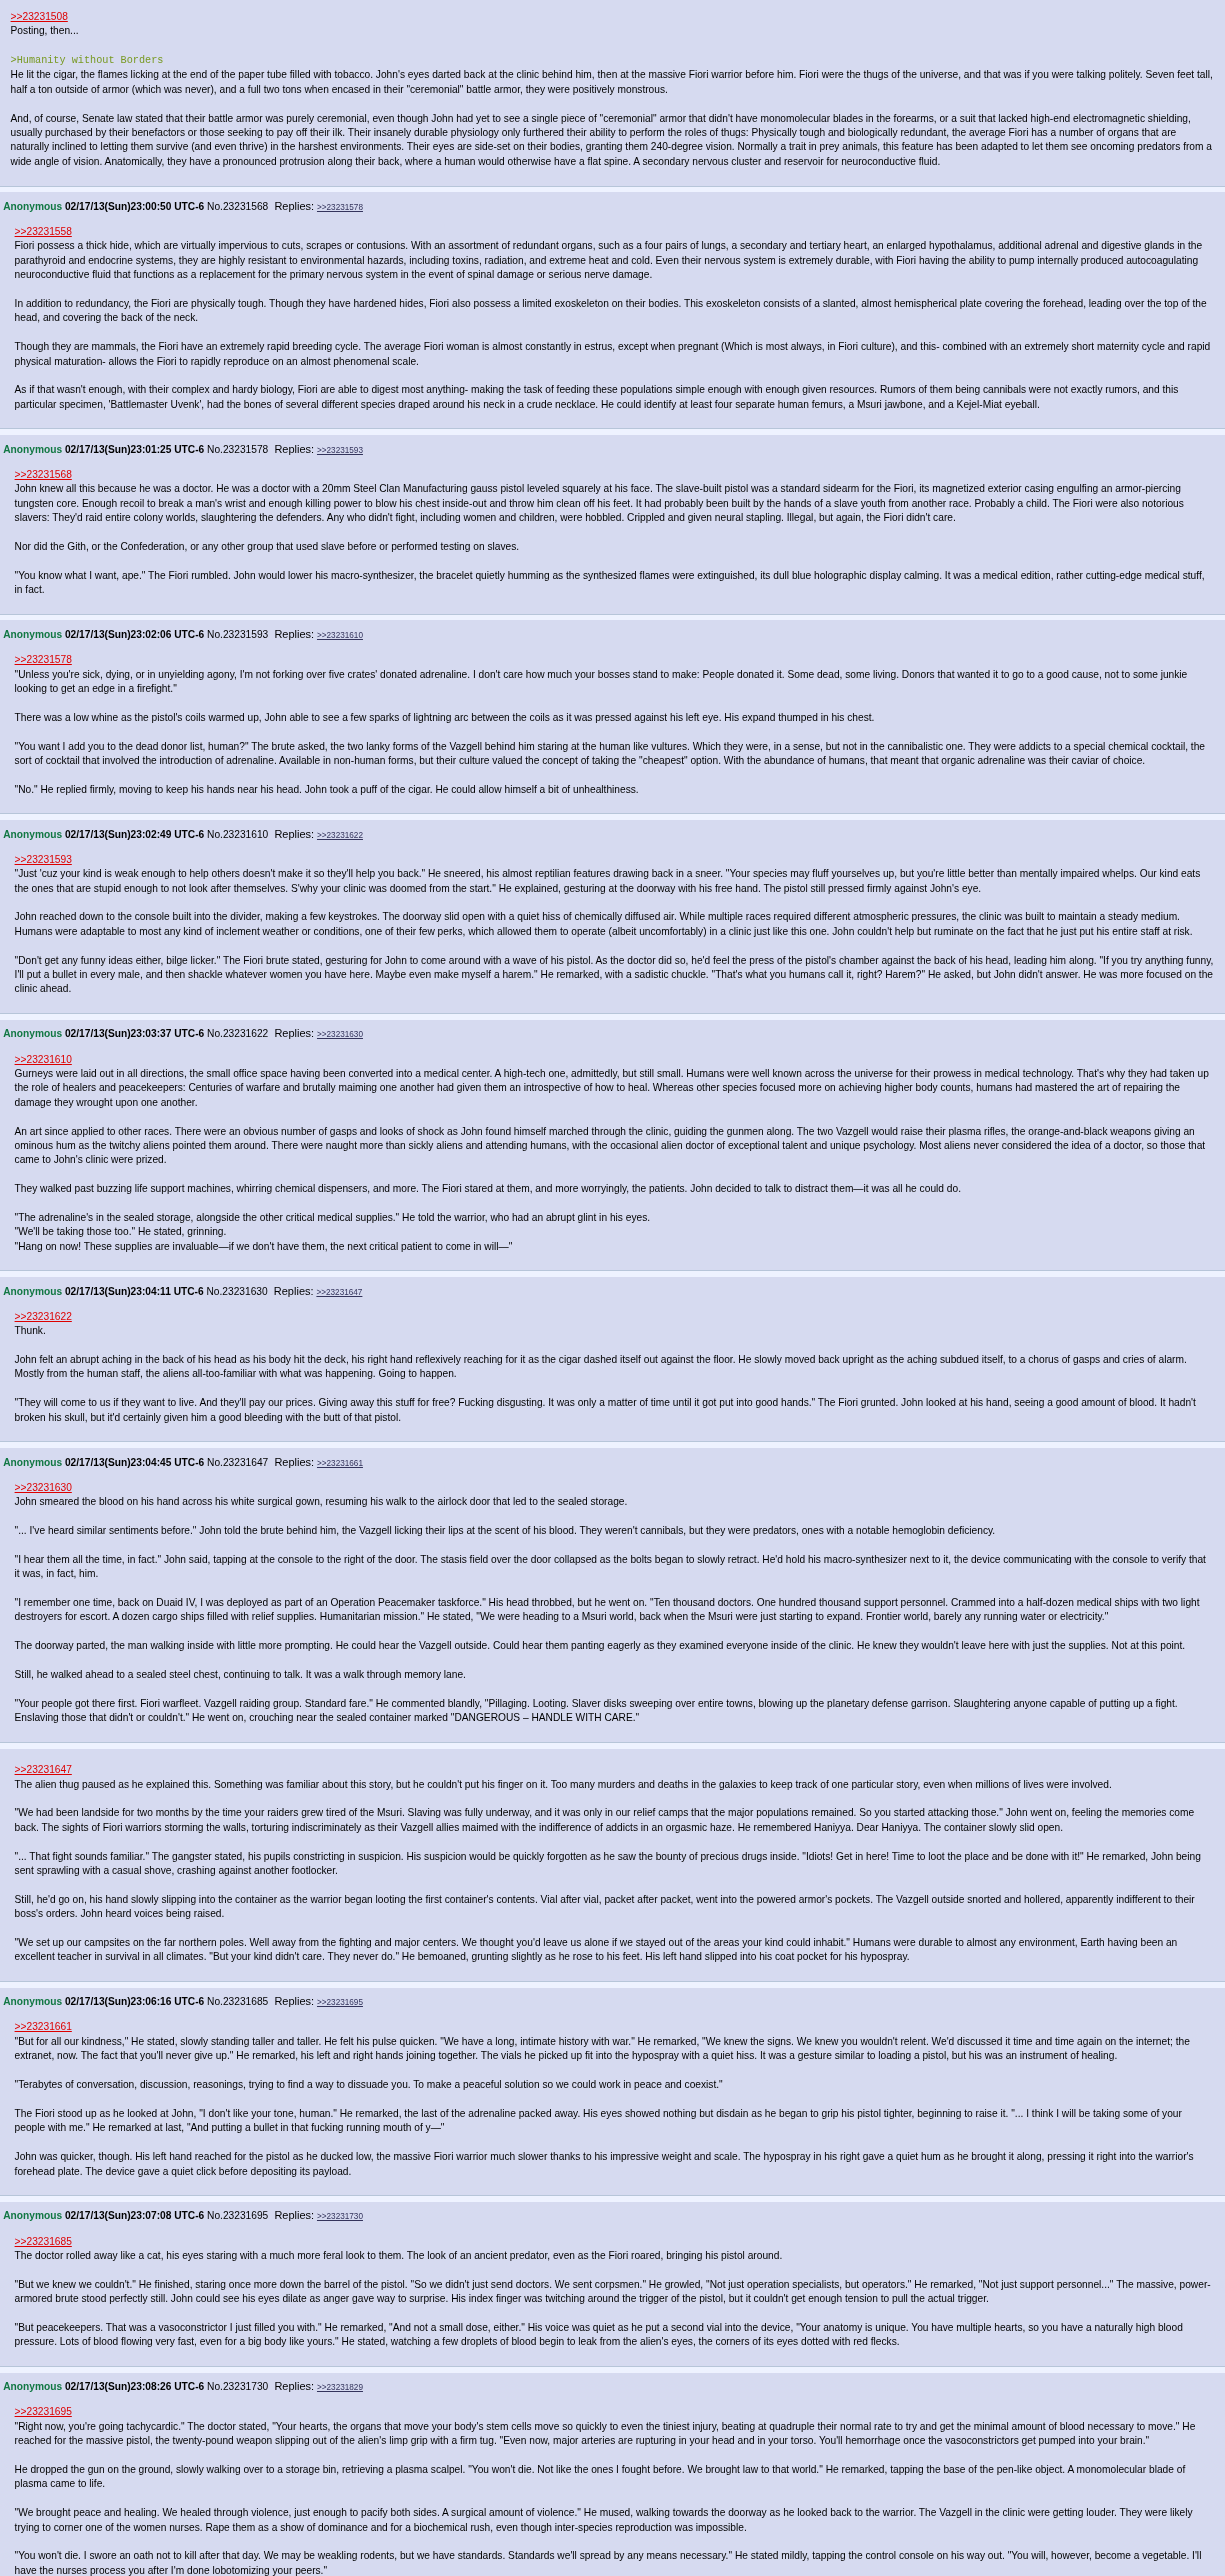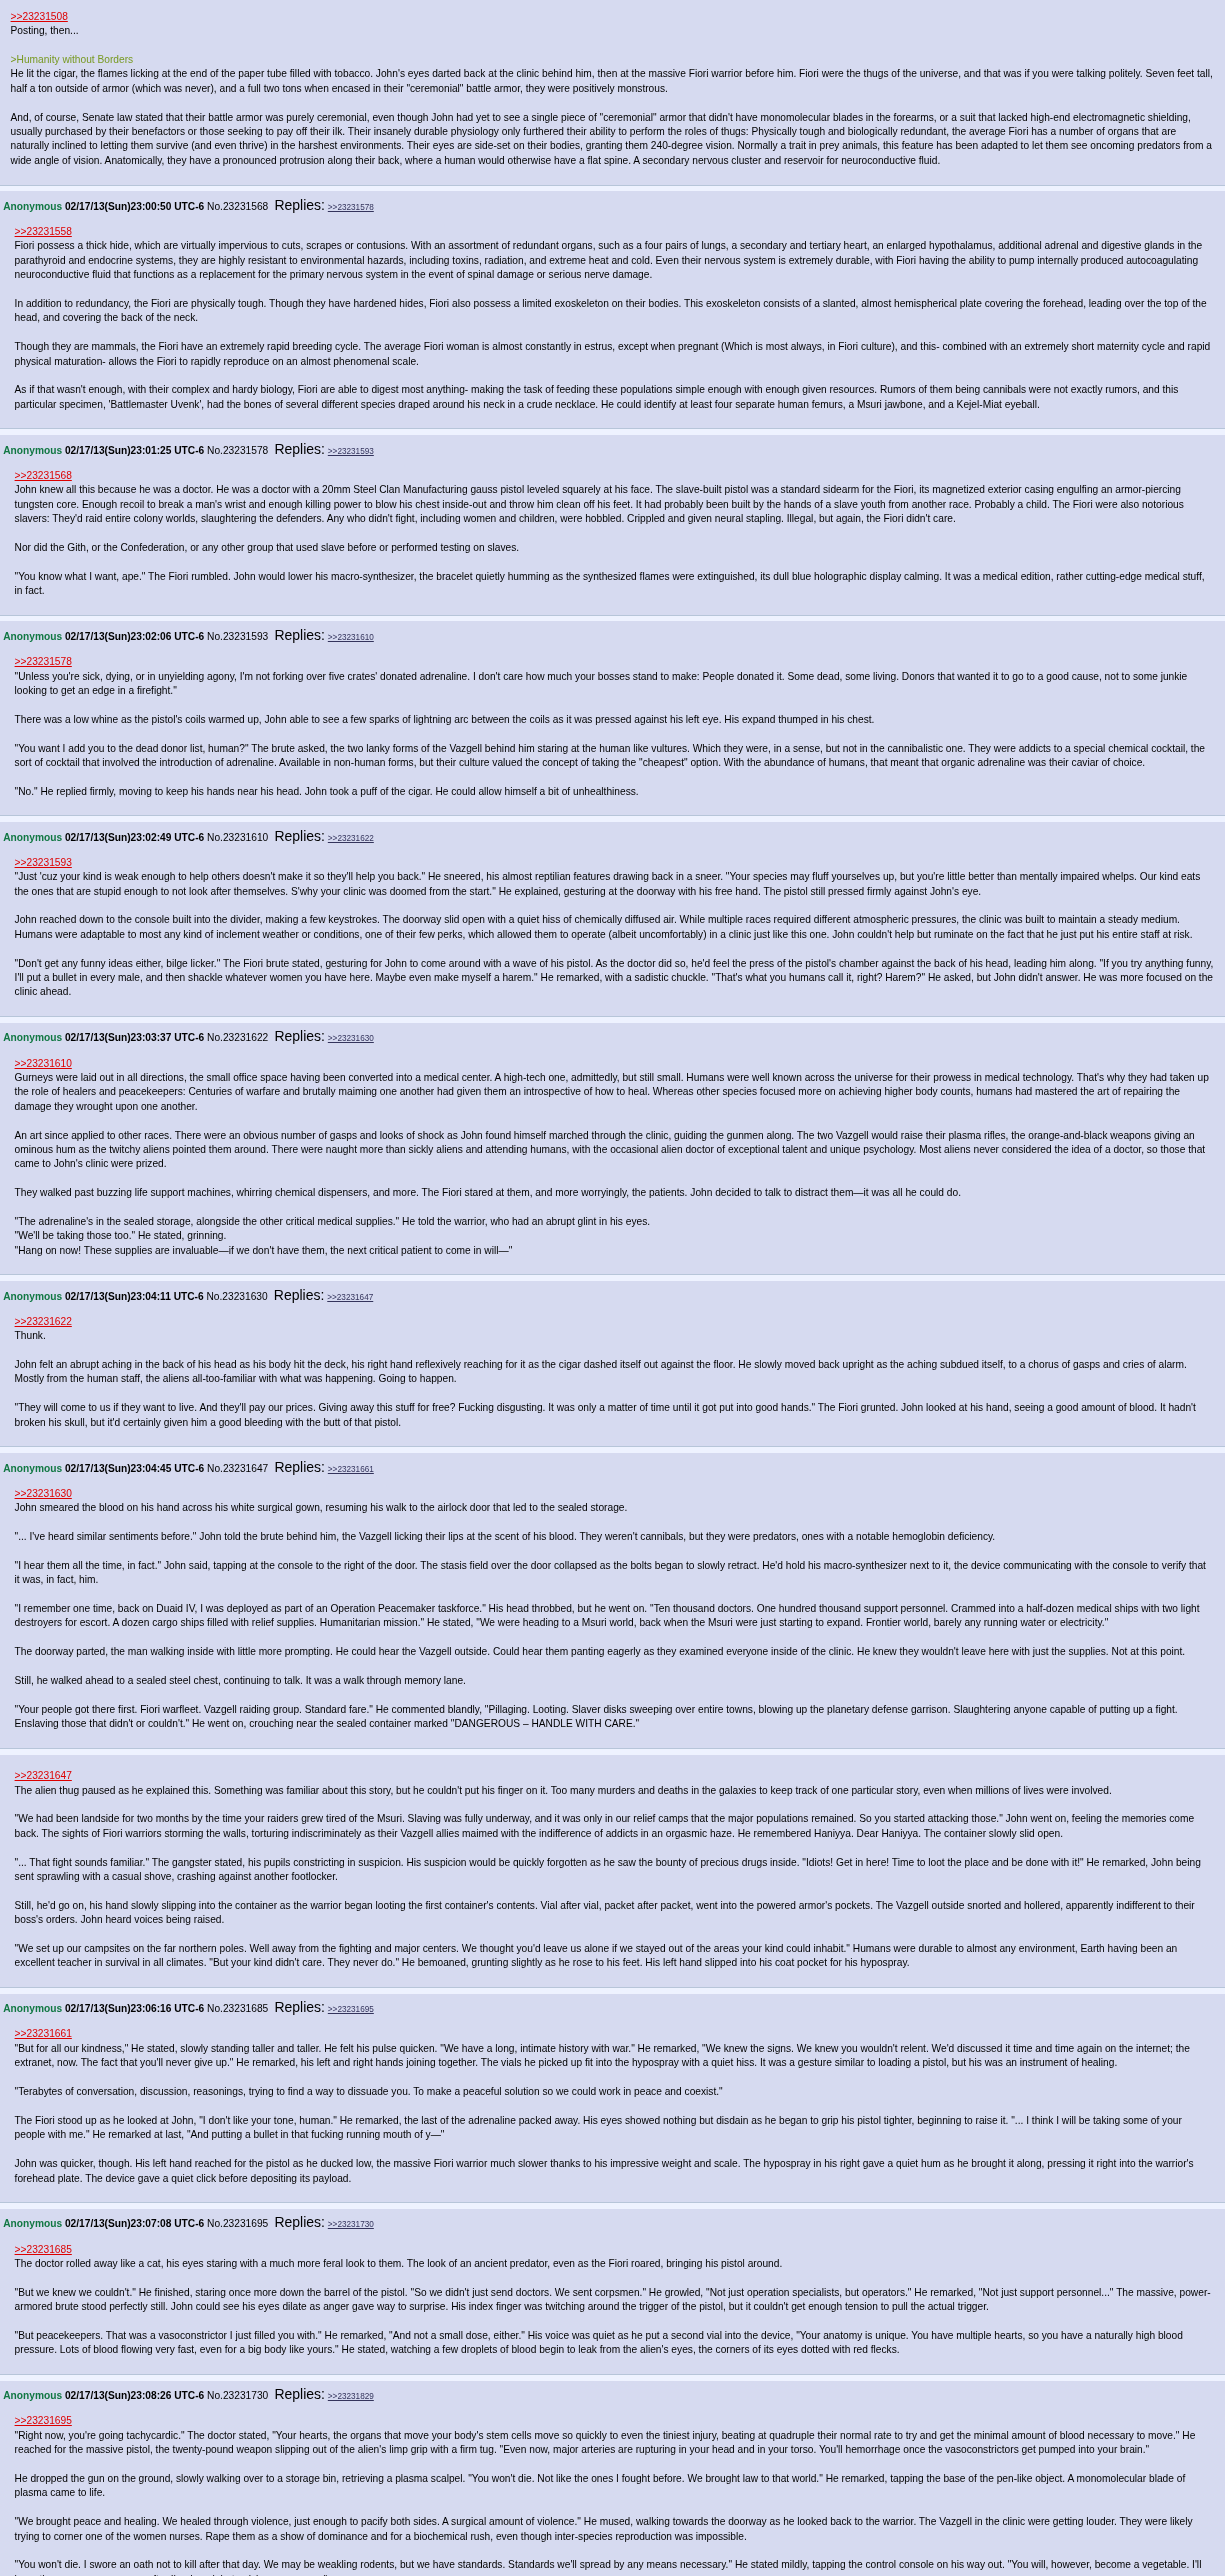--- a/index.html
+++ b/index.html
@@ -20,21 +20,21 @@
     padding: 4.9px 11.4px 16.3px 2.4px;
     margin-bottom: 5.7px;
     box-sizing: border-box;
   }
   .post.partial { padding-top: 9.8px; }
   .post-header { margin: 1.6px 0 0 0.8px; }
   .post-header .name { color: #117743; font-weight: bold; }
   .post-header .datetime { color: #000; font-weight: bold; }
   .post-header .postnum { color: #000; margin-top: 8px; }
   .post-header .replies-label {
-    font-size: 14px;
+    font-size: 11px;
     color: #000;
     margin-left: 3.3px;
   }
   .post-header .backlink {
     font-size: 8.2px;
     color: #34345c;
     text-decoration: underline;
     cursor: pointer;
   }
   blockquote.post-body {
@@ -42,21 +42,21 @@
     padding: 0;
   }
   .post.partial blockquote.post-body { margin: 0 0 0 8.2px; }
   .line { min-height: 14.4px; }
   .line.gap { margin-bottom: 14.4px; }
   a.quotelink {
     color: #dd0000;
     text-decoration: underline;
     cursor: pointer;
   }
-  .greentext { color: #789922; }
+  .greentext { color: #789922; font-family: Liberation Mono, monospace; }
   .para { color: #000; }
 </style>
 </head>
 <body>
 
 <div id="thread">
   <article class="post partial">
 
     <blockquote class="post-body">
         <div class="line"><a class="quotelink" href="#">&gt;&gt;23231508</a></div>

